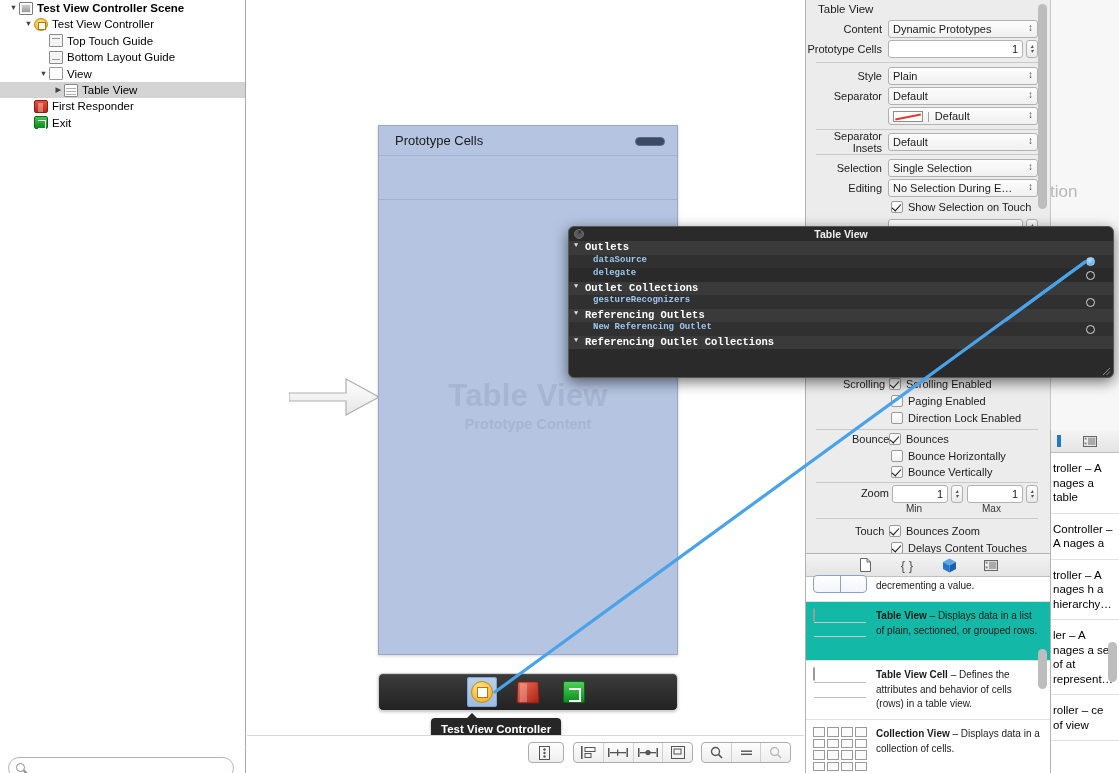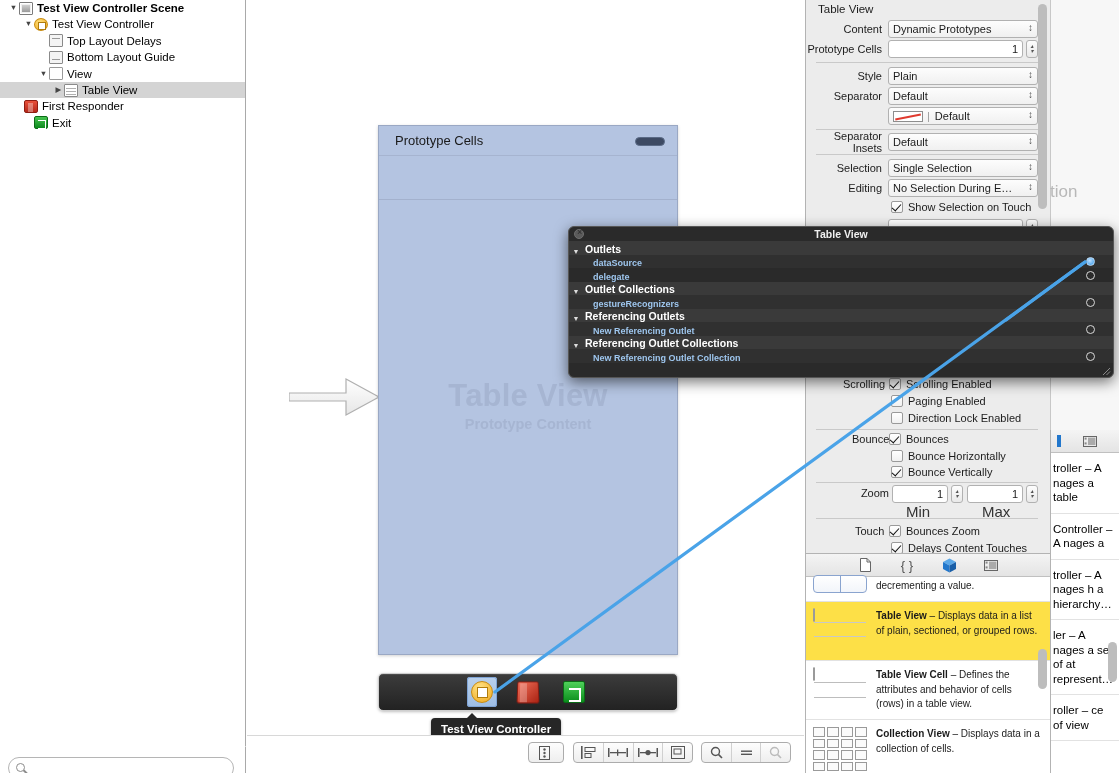--- a/index.html
+++ b/index.html
@@ -199,39 +199,39 @@
     content:""; position:absolute; left:2px; top:0px; width:4px; height:8px;
     border:solid #111; border-width:0 1.8px 1.8px 0; transform:rotate(42deg);
   }
   .hr { position:absolute; left:10px; width:222px; height:1px; background:#c9c9c9; }
   .swatch {
     width:30px; height:11px; border:1px solid #8d8d8d; background:#fff;
     margin-right:4px; position:relative; flex:0 0 30px;
   }
   .swatch:after{content:"";position:absolute;left:1px;top:4px;width:26px;height:1.5px;
     background:#e03a2f;transform:rotate(-11deg);}
-  .sublab { position:absolute; font-size:15px; color:#333;text-align:right; }
+  .sublab { position:absolute; font-size:10px; color:#333;text-align:right; }
 
   
   #library {
     position:absolute; left:805px; top:553px; width:245px; height:220px;
     background:#fff; border-left:1px solid #b3b3b3; border-top:1px solid #b3b3b3;
     overflow:hidden;
   }
   #lib-tabs {
     height:23px; background:linear-gradient(#f4f4f4,#e4e4e4);
     border-bottom:1px solid #c0c0c0;
     display:flex; align-items:center; justify-content:center; gap:24px;
   }
   .lib-tab { width:18px; height:16px; display:flex; align-items:center; justify-content:center;
     font-size:12px; color:#555; }
   .lib-tab.active svg { }
   .lib-item { display:flex; padding:7px 8px 7px 7px; border-bottom:1px solid #e2e2e2;
     align-items:flex-start; gap:9px; }
-  .lib-item.sel { background:#fde047; }
+  .lib-item.sel { background:#14b8a6; }
   .lib-ico { flex:0 0 54px; height:44px; position:relative; }
   .li-table { border:1px solid #9a9a9a; border-radius:6px; height:44px;
     background:linear-gradient(#fefefe,#f0f0f0); }
   .li-table:after{content:"";position:absolute;left:1px;right:1px;top:13px;height:1px;
     background:#c8c8c8; box-shadow:0 14px 0 #c8c8c8;}
   .li-cell { border:1px solid #9a9a9a; border-radius:6px; height:44px;
     background:linear-gradient(#f8f8f8,#dedede); }
   .li-cell:after{content:"";position:absolute;left:1px;right:1px;top:14px;height:1px;
     background:#bdbdbd; box-shadow:0 15px 0 #bdbdbd;}
   .li-coll { height:44px; display:grid; grid-template-columns:repeat(4,1fr);
@@ -276,22 +276,22 @@
     overflow:hidden; color:#fff;
     z-index:40;
   }
   #conn-head { height:14px; position:relative; }
   #conn-title { text-align:center; font-size:10.5px; font-weight:bold; color:#f0f0f0;
     line-height:14px; }
   #conn-close { position:absolute; left:5px; top:2px; width:10px; height:10px;
     border-radius:50%; background:#5a5a5a; border:1px solid #6e6e6e; }
   #conn-close:after { content:"\00d7"; position:absolute; left:2px; top:-3px;
     font-size:9px; color:#2a2a2a; }
-  .conn-row { height:13.5px; display:flex; align-items:flex-end; position:relative;
-    font-size:9.5px; }
+  .conn-row { height:13.5px; display:flex; align-items:flex-start; position:relative;
+    font-size:9.5px;font-family:Liberation Mono, monospace; }
   .conn-row.grp { background:#3a3a3a; font-weight:bold; font-size:10.5px; color:#fff; }
   .conn-row.item { background:#303030; color:#9ec6ee; font-weight:bold; font-size:9px; }
   .conn-row.item.alt { background:#2a2a2a; }
   .conn-row .tri { width:14px; text-align:center; font-size:7px; color:#ddd; flex:0 0 14px; }
   .conn-row .nm { padding-left:2px; }
   .conn-row.item .nm { padding-left:24px; }
   .conn-dot {
     position:absolute; right:18px; top:2.5px; width:9px; height:9px; border-radius:50%;
     border:1.6px solid #d8d8d8; background:transparent;
   }
@@ -315,38 +315,38 @@
       <span class="lbl">Test View Controller Scene</span>
     </div>
     <div class="ol-row" style="padding-left: 23px;">
       <span class="tw">▼</span>
       <span class="ic ic-vc"></span>
       <span class="lbl">Test View Controller</span>
     </div>
     <div class="ol-row" style="padding-left: 38px;">
       <span class="tw"></span>
       <span class="ic ic-guide"></span>
-      <span class="lbl">Top Layout Delays</span>
+      <span class="lbl">Top Touch Guide</span>
     </div>
     <div class="ol-row" style="padding-left: 38px;">
       <span class="tw"></span>
       <span class="ic ic-guide bottom"></span>
       <span class="lbl">Bottom Layout Guide</span>
     </div>
     <div class="ol-row" style="padding-left: 38px;">
       <span class="tw">▼</span>
       <span class="ic ic-view"></span>
       <span class="lbl">View</span>
     </div>
     <div class="ol-row sel" style="padding-left: 53px;">
       <span class="tw">▶</span>
       <span class="ic ic-table"></span>
       <span class="lbl">Table View</span>
     </div>
-    <div class="ol-row" style="padding-left: 13px;">
+    <div class="ol-row" style="padding-left: 23px;">
       <span class="tw"></span>
       <span class="ic ic-fr"></span>
       <span class="lbl">First Responder</span>
     </div>
     <div class="ol-row" style="padding-left: 23px;">
       <span class="tw"></span>
       <span class="ic ic-exit"></span>
       <span class="lbl">Exit</span>
     </div>
   </div>
@@ -758,24 +758,20 @@
   </div>
   <div class="conn-row item">
     <span class="nm">New Referencing Outlet</span>
     <span class="conn-dot"></span>
   </div>
 
   <div class="conn-row grp">
     <span class="tri">▼</span>
     <span class="nm">Referencing Outlet Collections</span>
   </div>
-  <div class="conn-row item">
-    <span class="nm">New Referencing Outlet Collection</span>
-    <span class="conn-dot"></span>
-  </div>
 
   <svg id="conn-resize" viewBox="0 0 9 9">
     <line x1="8" y1="1" x2="1" y2="8" stroke="#8a8a8a" stroke-width="1"></line>
     <line x1="8" y1="4.5" x2="4.5" y2="8" stroke="#8a8a8a" stroke-width="1"></line>
   </svg>
 </div>
 
 <svg id="drag-line2">
   <line x1="1085" y1="262" x2="1006" y2="320" stroke="#4aa3e8" stroke-width="3.2" stroke-linecap="round"></line>
 </svg>

